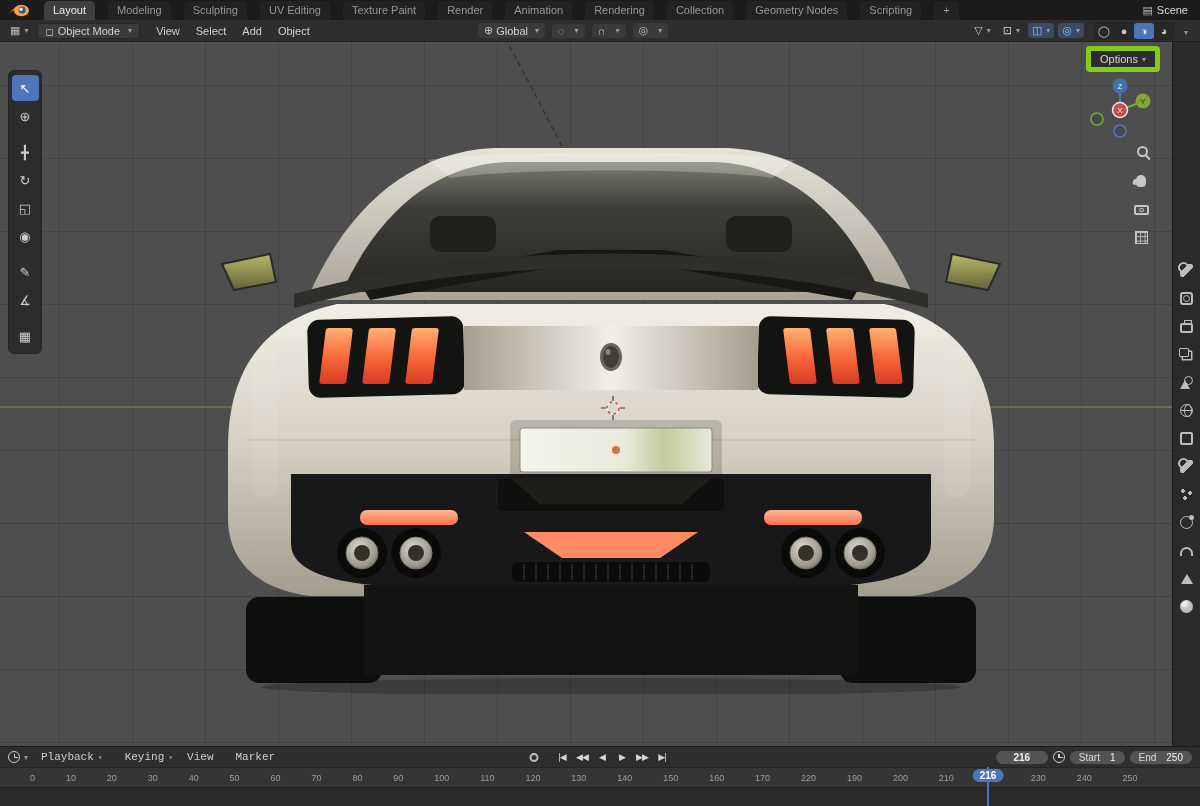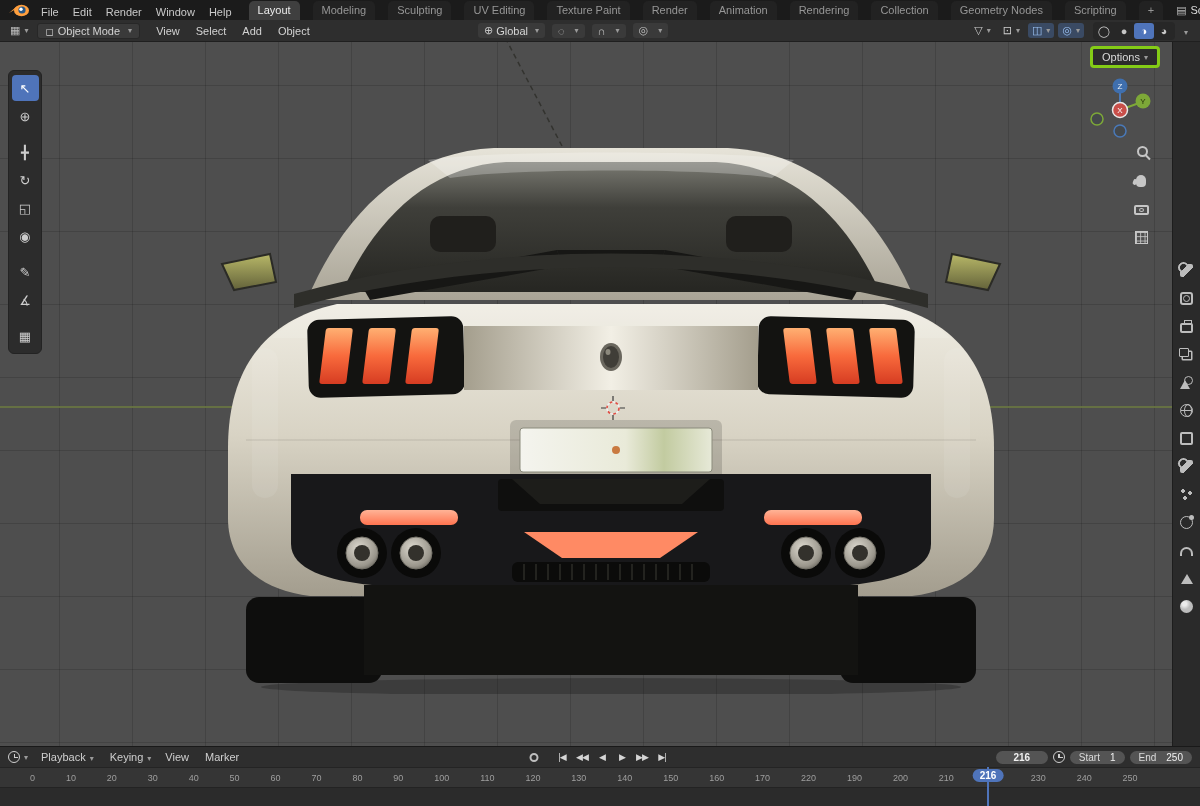--- a/index.html
+++ b/index.html
@@ -42,21 +42,21 @@
   .overlay-svg { position:absolute; inset:0; pointer-events:none; }
   .info { position:absolute; left:55px; top:30px; font-size:11px; color:#e2e2e2; line-height:15px; text-shadow:0 1px 2px rgba(0,0,0,.35); }
   .car { position:absolute; left:212px; top:96px; width:798px; height:556px; }
   .cursor3d { position:absolute; left:601px; top:354px; width:24px; height:24px; }
 
   .toolbar { position:absolute; left:8px; top:28px; width:34px; background:#2c2c2c; border:1px solid #232323; border-radius:6px; padding:3px 2px; display:flex; flex-direction:column; align-items:center; z-index:10; }
   .tool-btn { width:27px; height:26px; margin:1px 0; border-radius:4px; display:flex; align-items:center; justify-content:center; color:#cdcdcd; font-size:13px; }
   .tool-btn.active { background:#4f74ba; color:#fff; }
   .tool-btn.gap { margin-top:9px; }
 
-  .options-btn { position:absolute; right:12px; top:4px; display:flex; align-items:center; background:#2c2c2c; border:3px solid #84cc16; border-radius:4px; padding:2px 9px; font-size:11px; color:#dadada; z-index:10; }
+  .options-btn { position:absolute; right:12px; top:4px; display:flex; align-items:center; background:#2c2c2c; border:5px solid #84cc16; border-radius:4px; padding:2px 9px; font-size:11px; color:#dadada; z-index:10; }
 
   .gizmo { position:absolute; right:20px; top:32px; width:64px; height:64px; z-index:10; }
   .navcol { position:absolute; right:22px; top:102px; display:flex; flex-direction:column; gap:10px; align-items:center; z-index:10; }
   .nav-btn { width:18px; height:18px; display:flex; align-items:center; justify-content:center; position:relative; }
 
   
   .pstrip { position:absolute; right:0; top:42px; width:28px; height:704px; background:#2a2a2a; border-left:1px solid #1d1d1d; display:flex; flex-direction:column; align-items:center; z-index:30; }
   .pstrip-header { margin-top:8px; }
   .ptabs { margin-top:212px; display:flex; flex-direction:column; gap:12px; align-items:center; }
   .ptab { width:22px; height:16px; display:flex; align-items:center; justify-content:center; border-radius:3px; }
@@ -90,21 +90,21 @@
   .shape-camera2 { width:15px; height:10px; border:2px solid #c6c6c6; border-radius:2px; margin-top:2px; }
   .shape-camera2::after { content:""; position:absolute; inset:1px 3px; border:1.5px solid #c6c6c6; border-radius:50%; }
   .shape-gridico { width:13px; height:13px; border:1px solid #c6c6c6; background:linear-gradient(#c6c6c6 1px, transparent 1px) 0 0/100% 4.3px, linear-gradient(90deg,#c6c6c6 1px, transparent 1px) 0 0/4.3px 100%; }
   .shape-clock { width:12px; height:12px; border:1.5px solid #cfcfcf; border-radius:50%; }
   .shape-clock::after { content:""; position:absolute; left:4.5px; top:2px; width:1.5px; height:4px; background:#cfcfcf; }
   .shape-clock::before { content:""; position:absolute; left:5px; top:4.8px; width:4px; height:1.5px; background:#cfcfcf; }
 
   
   .timeline { position:absolute; left:0; right:0; top:746px; height:60px; background:#2b2b2b; border-top:1px solid #191919; z-index:45; }
   .tl-header { height:20px; display:flex; align-items:center; font-size:11px; color:#cfcfcf; background:#2e2e2e; padding:0 8px; position:relative; }
-  .tl-menus { display:flex; gap:2px; align-items:flex-end; }
+  .tl-menus { display:flex; gap:8px; align-items:flex-end;font-family:Liberation Mono, monospace; }
   .tl-editor-btn { display:flex; align-items:center; margin-right:6px; }
   .tl-transport { position:absolute; left:50%; transform:translateX(-50%); display:flex; gap:3px; align-items:center; }
   .autokey { width:9px; height:9px; border:2px solid #bdbdbd; border-radius:50%; margin-right:12px; }
   .tr-btn { min-width:17px; text-align:center; color:#d5d5d5; font-size:9px; letter-spacing:-1px; line-height:16px; }
   .tl-fields { margin-left:auto; display:flex; gap:5px; align-items:center; }
   .field { background:#545454; border-radius:9px; padding:1px 9px; font-size:10px; color:#f0f0f0; display:flex; gap:10px; align-items:center; white-space:nowrap; }
   .field .lab { color:#dcdcdc; }
   .frame-field { min-width:52px; justify-content:center; font-weight:bold; }
   .tl-ruler { position:relative; height:20px; background:#353535; border-top:1px solid #242424; display:flex; justify-content:space-between; align-items:center; padding:0 62px 0 30px; font-size:9px; color:#9e9e9e; }
   .tl-track { height:19px; background:#2b2b2b; border-top:1px solid #232323; }
@@ -116,28 +116,20 @@
 
 <div class="app">
 
   <div class="topbar">
     <svg class="logo" viewBox="0 0 22 14">
       <path d="M1,10 L8,4 L13,3 Z" fill="#ff9f3e"></path>
       <ellipse cx="13.5" cy="7.5" rx="7.5" ry="5.8" fill="#ff9f3e"></ellipse>
       <circle cx="14" cy="7" r="3.6" fill="#265787"></circle>
       <circle cx="13" cy="6.2" r="1.7" fill="#ffffff"></circle>
     </svg>
-    <div class="tabs" style="margin-left:0">
-
-    <span class="menu-item">File</span>
-        <span class="menu-item">Edit</span>
-        <span class="menu-item">Render</span>
-        <span class="menu-item">Window</span>
-        <span class="menu-item">Help</span>
-      </div>
     <div class="tabs">
 
     <span class="tab active">Layout</span>
         <span class="tab">Modeling</span>
         <span class="tab">Sculpting</span>
         <span class="tab">UV Editing</span>
         <span class="tab">Texture Paint</span>
         <span class="tab">Render</span>
         <span class="tab">Animation</span>
         <span class="tab">Rendering</span>

